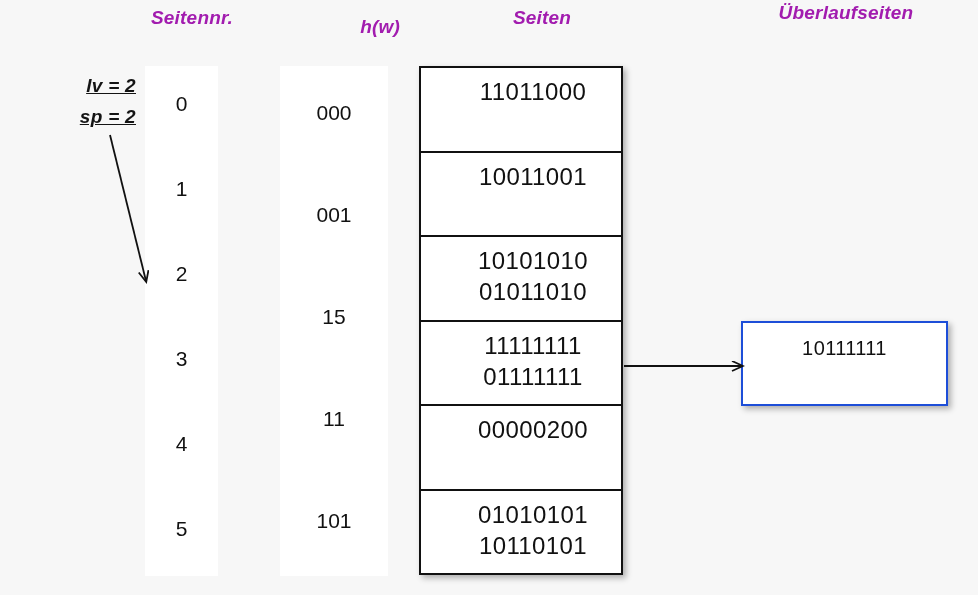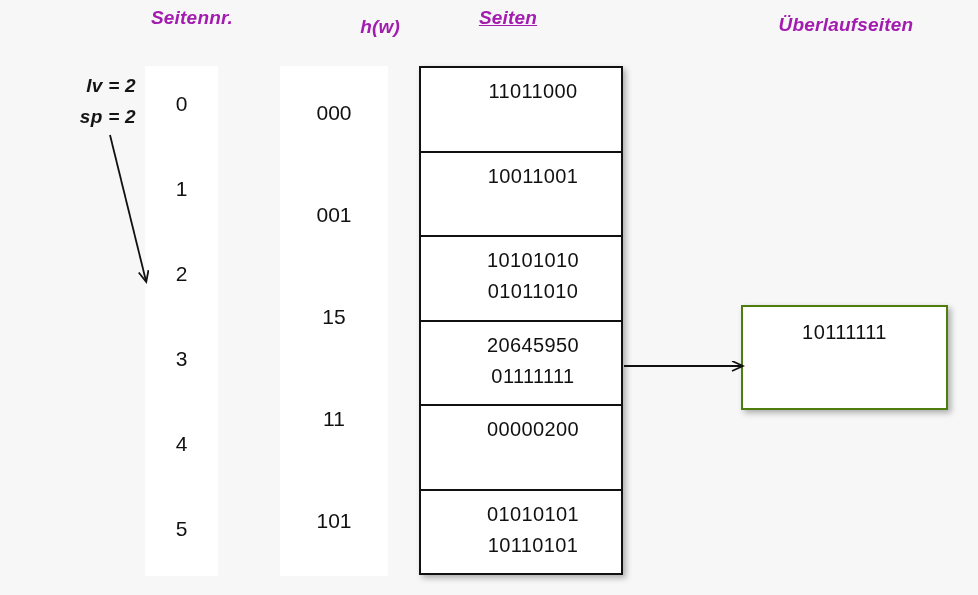--- a/index.html
+++ b/index.html
@@ -25,38 +25,38 @@
     font-style: italic;
     font-weight: 600;
     font-size: 19px;
     color: #a21caf;
     text-align: center;
     white-space: nowrap;
     letter-spacing: .2px;
   }
   #hdr-seitennr { left: 122px; top: 7px; width: 140px; }
   #hdr-hw       { left: 272px; top: 16px; width: 128px; text-align: right; }
-  #hdr-seiten   { left: 426px; top: 7px; width: 164px; text-decoration: underline; }
-  #hdr-overflow { left: 718px; top: 14px; width: 256px; }
+  #hdr-seiten   { left: 460px; top: 7px; width: 164px; }
+  #hdr-overflow { left: 718px; top: 2px; width: 256px; }
 
   
   #params {
     position: absolute;
     left: 18px;
     top: 70px;
     width: 118px;
     font-style: italic;
     font-weight: 700;
     font-size: 19px;
     color: #141414;
     text-align: right;
     line-height: 31px;
     letter-spacing: .3px;
   }
-  #params div { white-space: nowrap; }
+  #params div { white-space: nowrap; text-decoration: underline; }
 
   
   .value-col {
     position: absolute;
     background: #ffffff;
     top: 66px;
     height: 510px;
     display: flex;
     flex-direction: column;
   }
@@ -94,36 +94,36 @@
     flex: 1 1 0;
     border-bottom: 2px solid #111111;
     box-sizing: border-box;
     padding-top: 8px;
     display: flex;
     flex-direction: column;
     align-items: center;
   }
   .page-row:last-child { border-bottom: none; }
   .page-row .rec {
-    font-size: 20px;
+    font-size: 24px;
     color: #111111;
     line-height: 31px;
     letter-spacing: .4px;
     margin-left: 24px;
   }
 
   
   #overflow-box {
     position: absolute;
     left: 741px;
-    top: 305px;
+    top: 321px;
     width: 207px;
-    height: 105px;
+    height: 85px;
     background: #ffffff;
-    border: 2px solid #4d7c0f;
+    border: 2px solid #1d4ed8;
     box-sizing: border-box;
     box-shadow: 3px 3px 6px rgba(0,0,0,.30);
     padding-top: 10px;
     display: flex;
     flex-direction: column;
     align-items: center;
   }
   #overflow-box .rec {
     font-size: 20px;
     color: #111111;
@@ -176,21 +176,21 @@
       <div class="rec">11011000</div>
     </div>
     <div class="page-row">
       <div class="rec">10011001</div>
     </div>
     <div class="page-row">
       <div class="rec">10101010</div>
       <div class="rec">01011010</div>
     </div>
     <div class="page-row">
-      <div class="rec">20645950</div>
+      <div class="rec">11111111</div>
       <div class="rec">01111111</div>
     </div>
     <div class="page-row">
       <div class="rec">00000200</div>
     </div>
     <div class="page-row">
       <div class="rec">01010101</div>
       <div class="rec">10110101</div>
     </div>
   </div>

